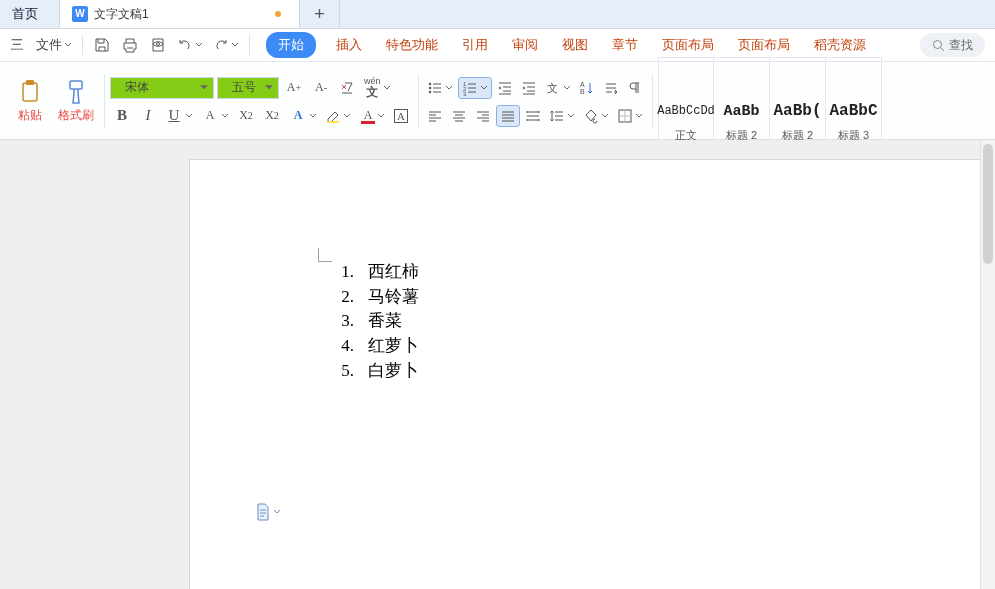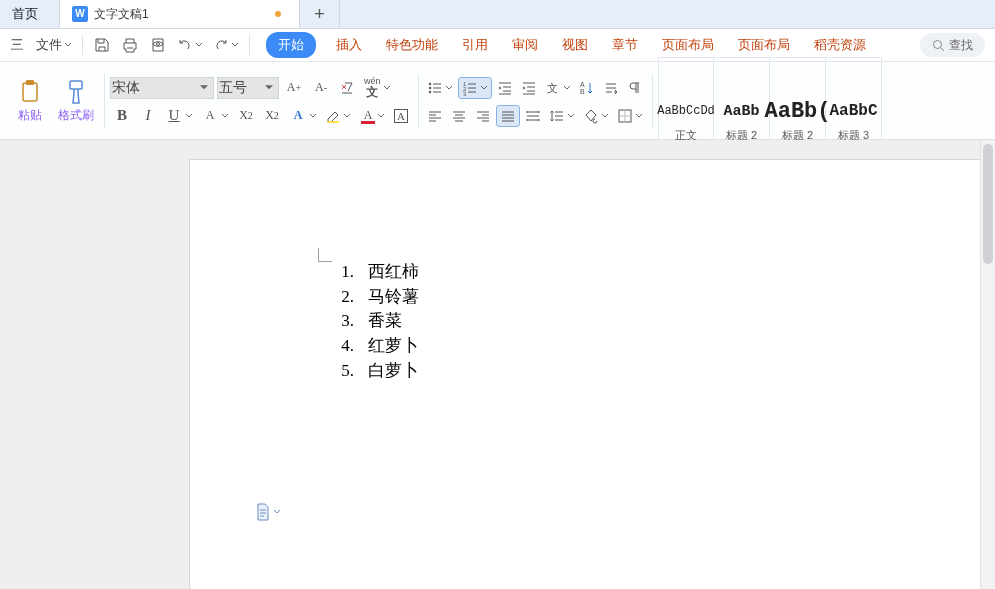--- a/index.html
+++ b/index.html
@@ -78,29 +78,29 @@
   }
   .group + .group::before{
     content:""; position:absolute; left:0; top:8px; bottom:8px; width:1px; background:#e2e6ee;
   }
   .vstack { display:flex; flex-direction:column; gap:3px;}
   .hstack { display:flex; align-items:center; gap:2px;}
   .bigbtn {
     display:flex; flex-direction:column; align-items:center; justify-content:center;
     width:44px; gap:2px; color:#555; cursor:pointer; border-radius:3px;
   }
-  .bigbtn .lbl{font-size:12px; color:#8b5cf6;}
+  .bigbtn .lbl{font-size:12px; color:#ef4444;}
   .smallbtn{
     height:22px; min-width:22px; display:flex; align-items:center; justify-content:center;
     padding:0 3px; color:#555; cursor:pointer; border-radius:3px;
   }
   .smallbtn.txt{ padding:0 6px; gap:4px;}
   select.combo, .combo{
-    height:22px; border:1px solid #cfd6e2; background:#e5e5e5; font-size:14px; color:#444;
-    padding:0 18px 0 1px; appearance:none; position:relative;
+    height:22px; border:1px solid #cfd6e2; background:#84cc16; font-size:12px; color:#444;
+    padding:0 18px 0 14px; appearance:none; position:relative;
   }
   .combo-wrap{position:relative; display:inline-block;}
   .combo-wrap::after{
     content:""; position:absolute; right:6px; top:50%; transform:translateY(-35%);
     border:4px solid transparent; border-top-color:#666;
   }
   .font-row{display:flex; gap:3px; align-items:center;}
   .font-format-row{display:flex; gap:2px; align-items:center;}
   .ico{width:18px;height:18px;display:flex;align-items:center;justify-content:center;}
   .b{font-weight:bold;font-family:"Times New Roman",serif;font-size:15px;}
@@ -468,21 +468,21 @@
     <div class="style-gal">
       <div class="style-swatch">
         <div class="prev" style="font-size:12px">AaBbCcDd</div>
         <div class="name">正文</div>
       </div>
       <div class="style-swatch">
         <div class="prev" style="font-size:15px;font-weight:900">AaBb</div>
         <div class="name">标题 2</div>
       </div>
       <div class="style-swatch">
-        <div class="prev" style="font-size:22px;font-weight:800">AaBb(</div>
+        <div class="prev" style="font-size:16px;font-weight:800">AaBb(</div>
         <div class="name">标题 2</div>
       </div>
       <div class="style-swatch">
         <div class="prev" style="font-size:16px;font-weight:700">AaBbC</div>
         <div class="name">标题 3</div>
       </div>
     </div>
   </div>
 </div>
 

